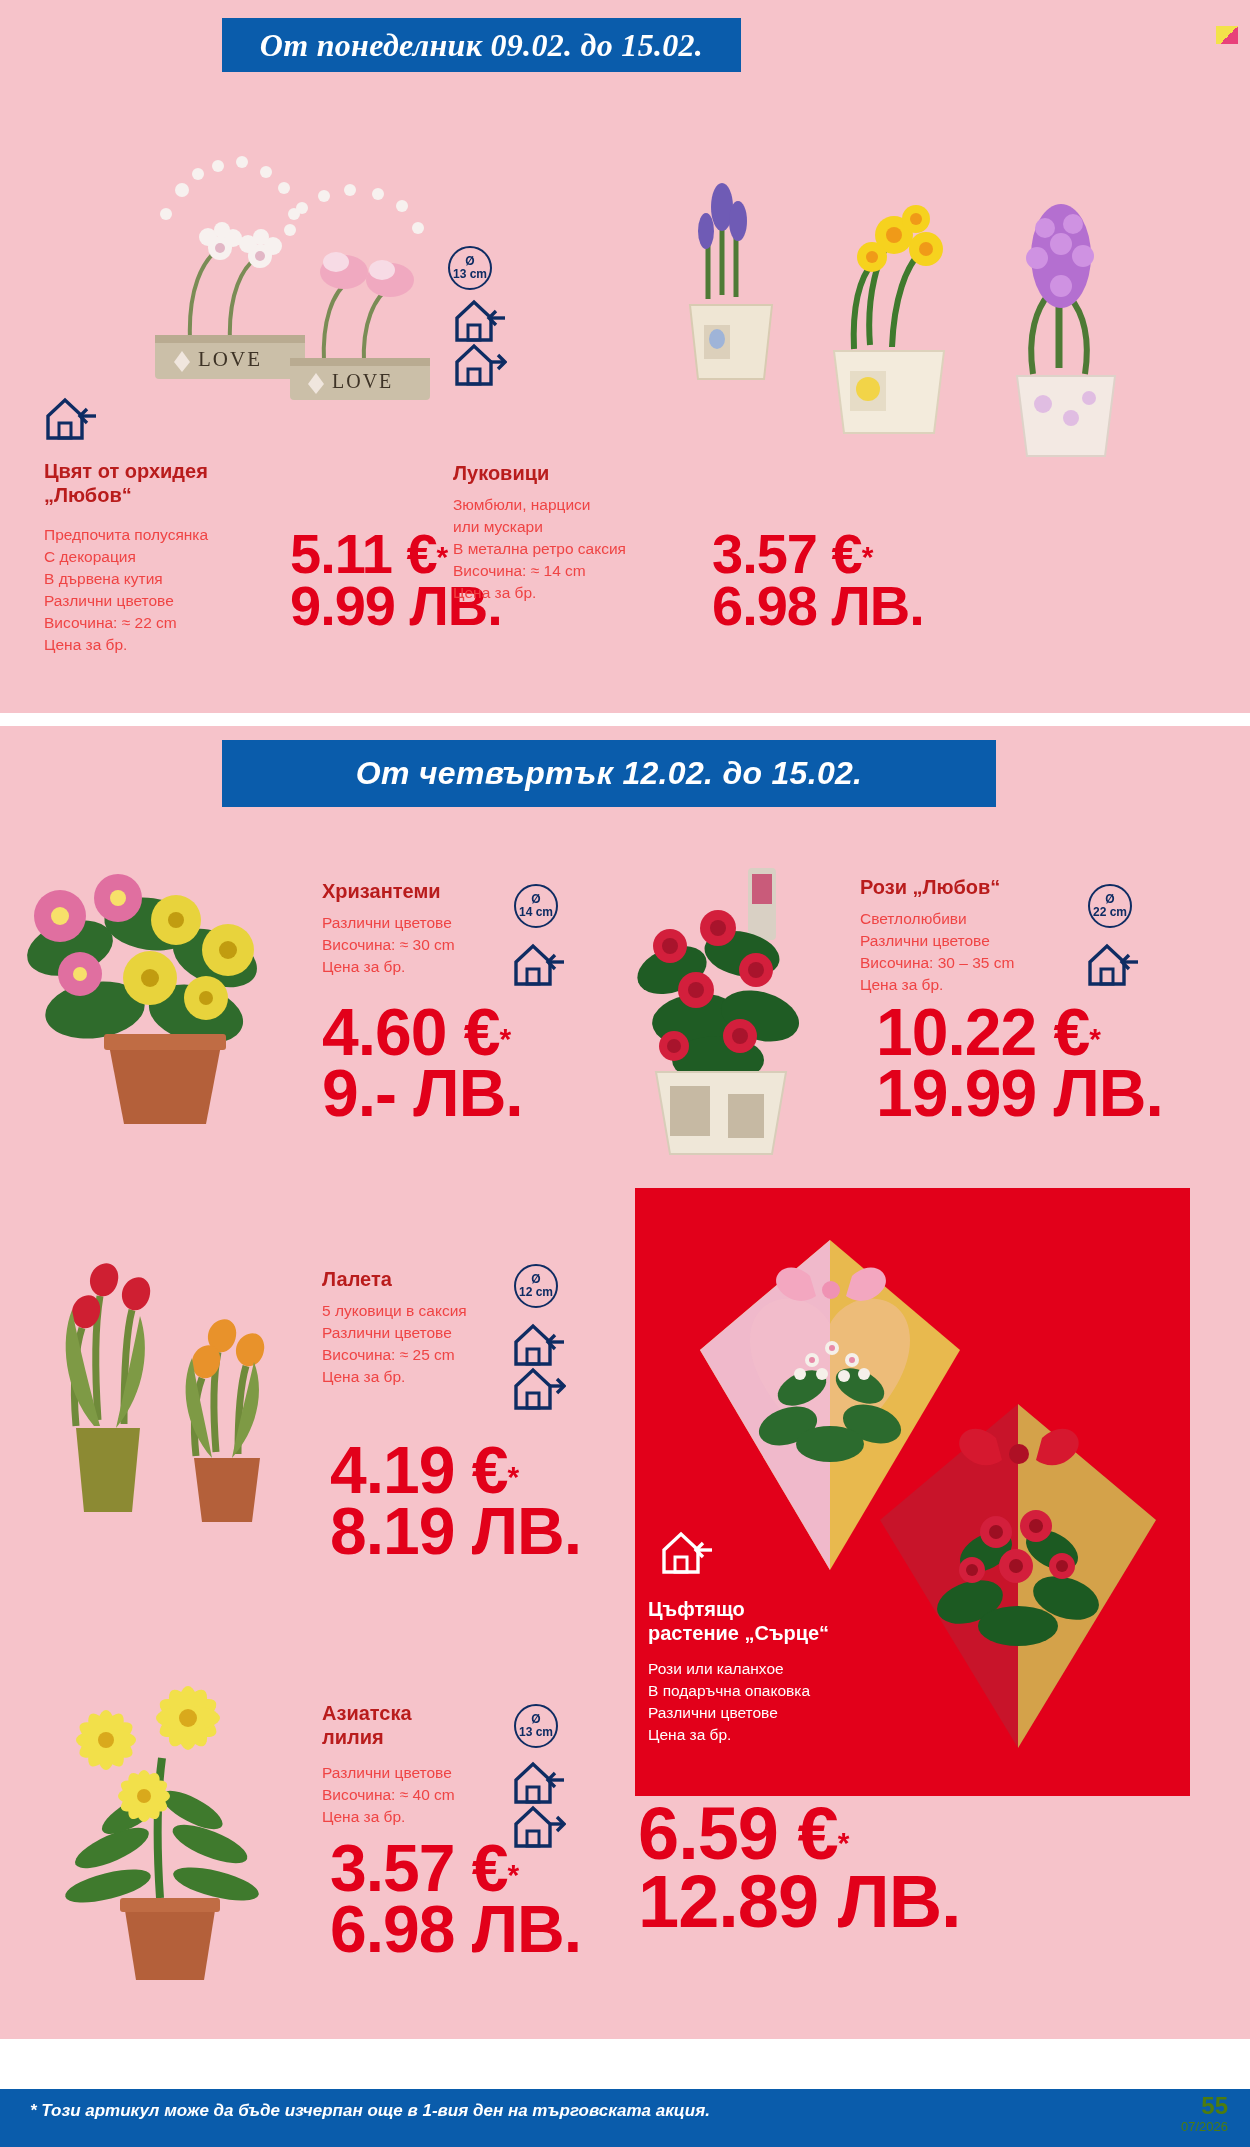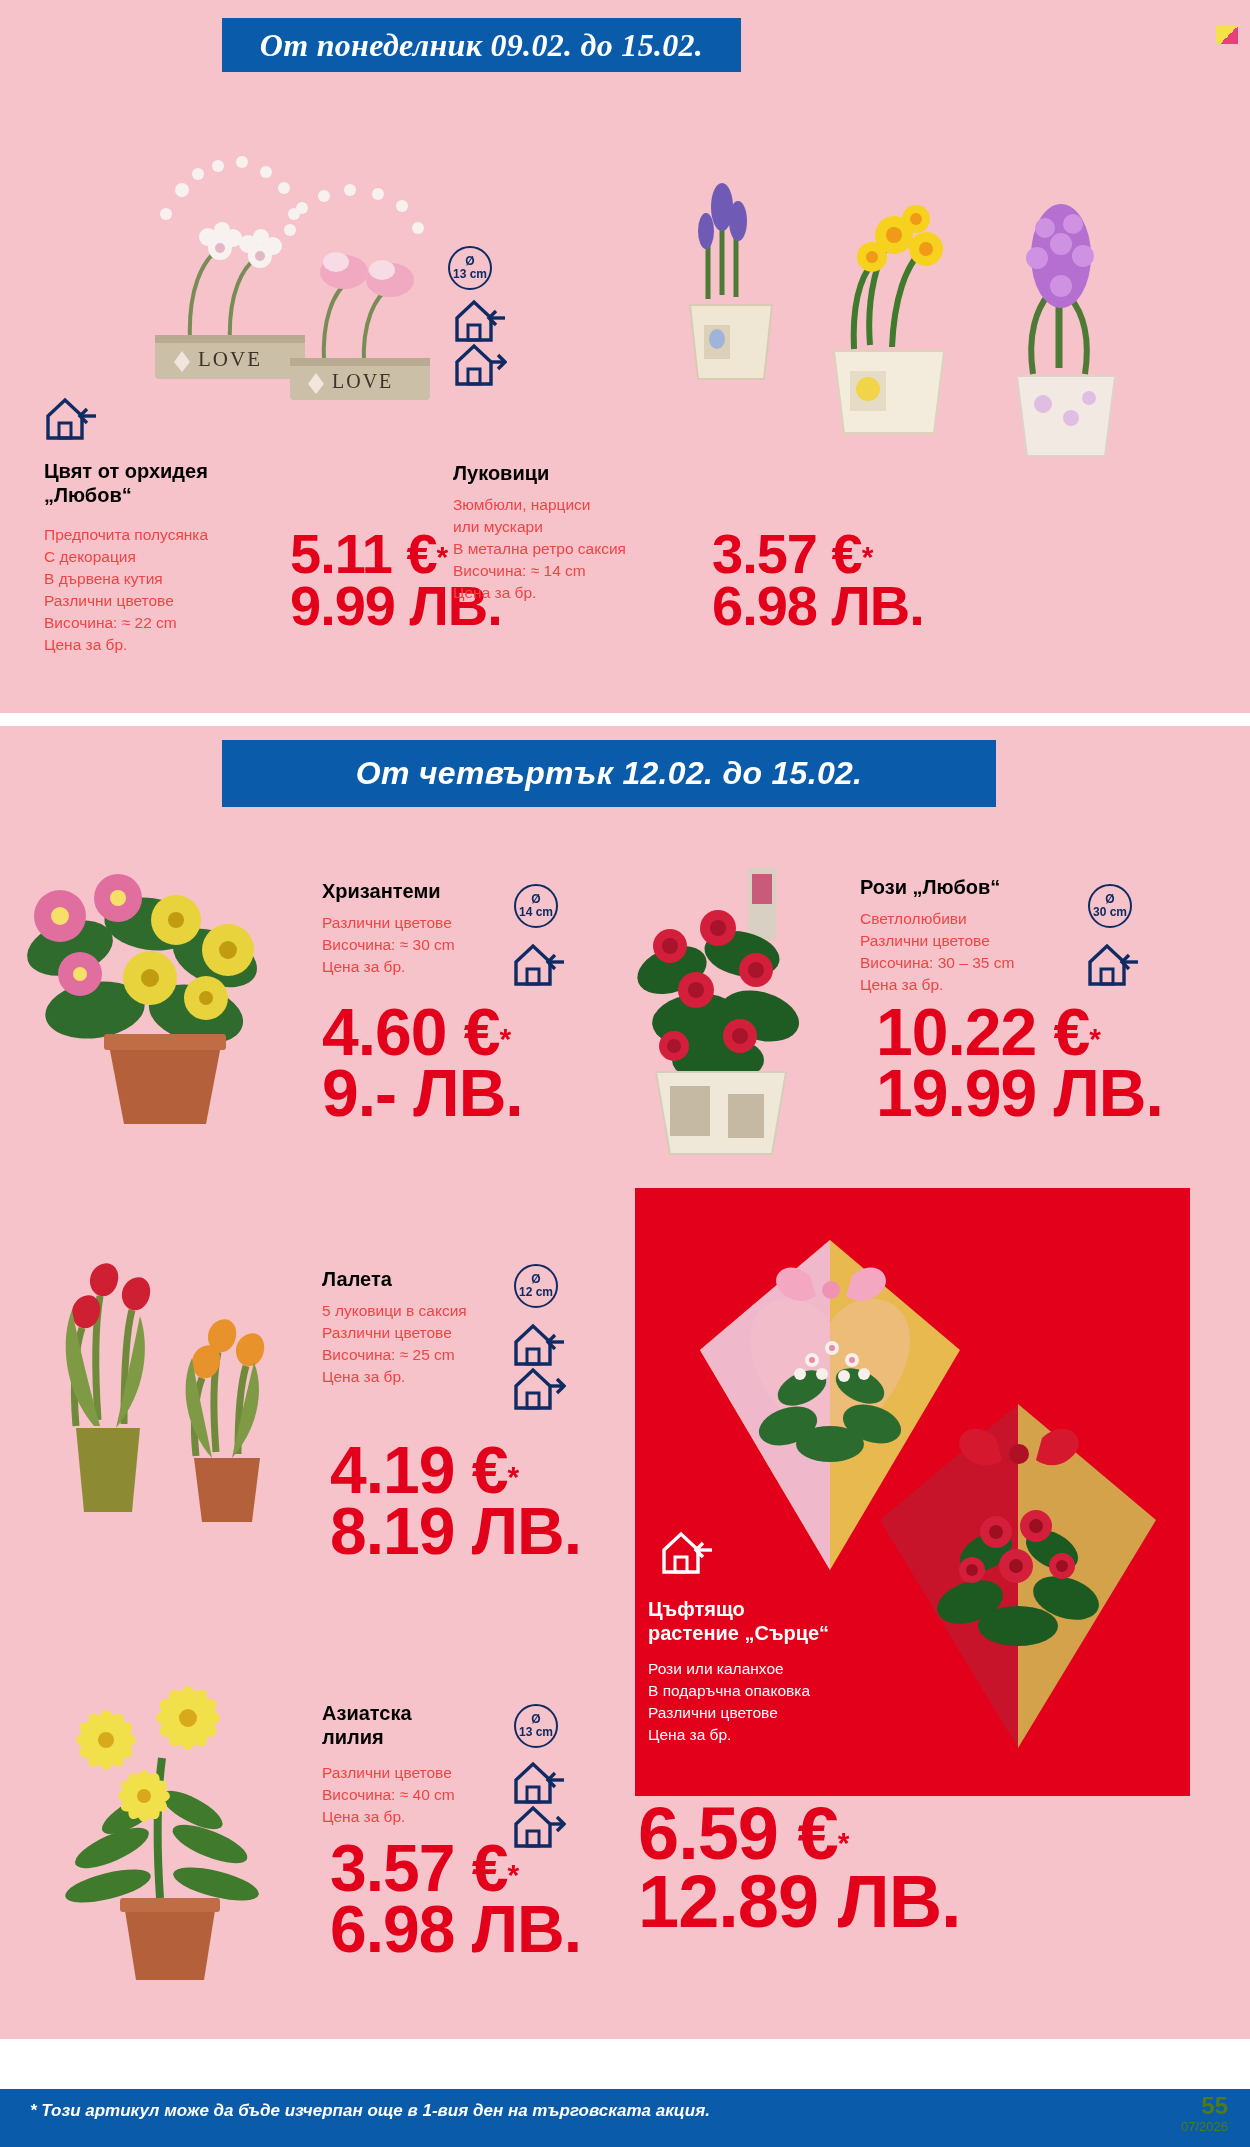--- a/index.html
+++ b/index.html
@@ -85,21 +85,21 @@
     right: 22px; top: 2092px;
     color: #4d7c0f;
     text-align: right;
     line-height: 1.15;
   }
   .footer-page .num { font-size: 24px; font-weight: bold; }
   .footer-page .date { font-size: 13px; }
 
   
   .title {
-    color: #000000;
+    color: #b91c1c;
     font-weight: bold;
     font-size: 20px;
     line-height: 1.18;
     white-space: pre-line;
   }
   .desc {
     color: #ef4444;
     font-size: 15.5px;
     line-height: 1.42;
     white-space: pre-line;
@@ -418,21 +418,21 @@
   </svg>
 
   <div class="title" style="position:absolute; left:860px; top:876px; width:260px;">Рози „Любов“</div>
   <div class="desc" style="position:absolute; left:860px; top:908px; width:260px;">Светлолюбиви
 Различни цветове
 Височина: 30 – 35 cm
 Цена за бр.</div>
 
   <div class="diam" style="left:1088px; top:884px;">
     <span class="d">Ø</span>
-    <span>30 cm</span>
+    <span>22 cm</span>
   </div>
   <svg class="icon-house" style="left:1086px; top:940px;" width="54" height="48" viewBox="0 0 54 48">
     <path d="M4 22 L21 6 L38 22 V44 H4 Z" fill="none" stroke="#0e2c63" stroke-width="3.4"></path>
     <rect x="15" y="29" width="12" height="15" fill="none" stroke="#0e2c63" stroke-width="3"></rect>
     <path d="M52 22 H38" stroke="#0e2c63" stroke-width="3.4"></path>
     <path d="M43 15 L36 22 L43 29" fill="none" stroke="#0e2c63" stroke-width="3.4"></path>
   </svg>
 
   <div class="price big" style="left:876px; top:1002px;">
     <span class="eur">10.22 €</span><span class="star">*</span>

